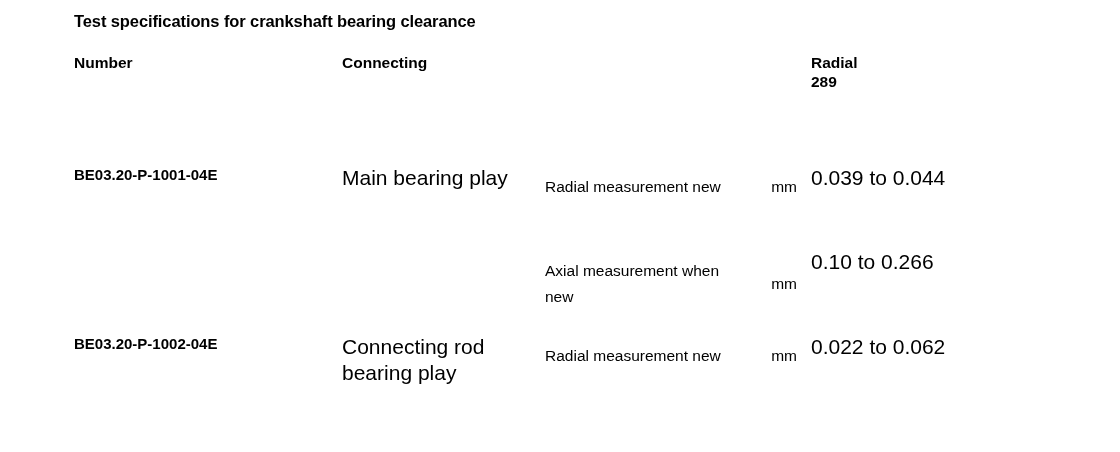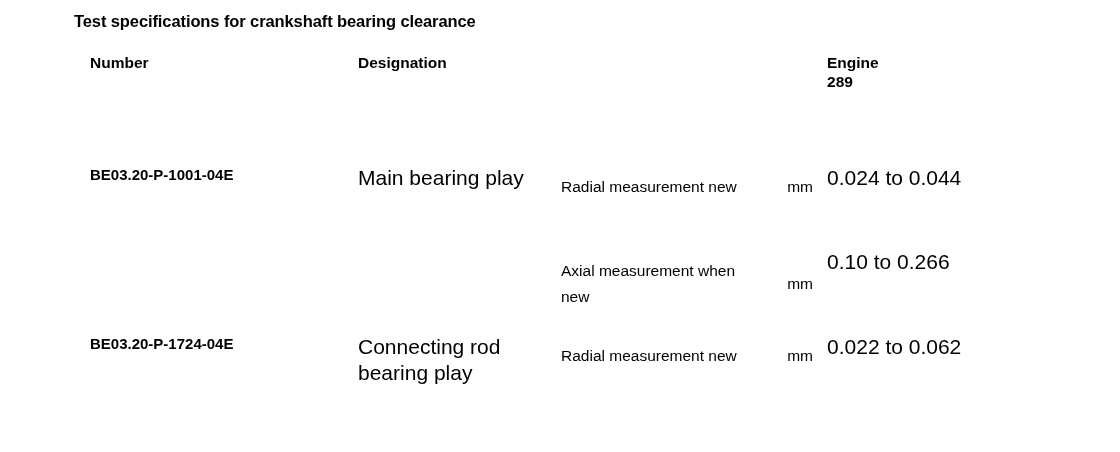--- a/index.html
+++ b/index.html
@@ -27,21 +27,20 @@
     white-space: nowrap;
   }
 
   #spec-table {
     position: absolute;
     left: 74px;
     top: 53px;
     width: 941px;
     border-collapse: collapse;
     table-layout: fixed;
-    margin-left: 16px;
   }
 
   #spec-table td {
     vertical-align: top;
     padding: 0;
     border: 0;
   }
 
   
   .cell {
@@ -124,61 +123,61 @@
     <col class="col-detail">
     <col class="col-value">
   </colgroup>
   <tbody>
 
     <tr>
       <td class="cell bt bl bb pad h-row-1">
         <div class="hdr">Number</div>
       </td>
       <td class="cell bt bb bl pad hdr-desig" colspan="2">
-        <div class="hdr">Designation</div>
+        <div class="hdr">Connecting</div>
       </td>
       <td class="cell bt bb bl br value-pad">
-        <div class="hdr">Engine</div>
+        <div class="hdr">Radial</div>
         <div class="hdr">289</div>
       </td>
     </tr>
 
     <tr>
       <td class="cell bl bb r1a pad" rowspan="2">
         <div class="num-txt">BE03.20-P-1001-04E</div>
       </td>
       <td class="cell bl bb pad" rowspan="2">
         <div class="body-txt">Main bearing play</div>
       </td>
       <td class="cell bb-thin r1a">
         <div class="detail-inner">
           <span class="detail-label">Radial measurement new</span>
           <span class="detail-unit">mm</span>
         </div>
       </td>
       <td class="cell bl br bb-thin value-pad">
-        <div class="body-txt">0.024 to 0.044</div>
+        <div class="body-txt">0.039 to 0.044</div>
       </td>
     </tr>
 
     <tr>
       <td class="cell bb r1b">
         <div class="detail-inner">
           <span class="detail-label">Axial measurement when new</span>
           <span class="detail-unit">mm</span>
         </div>
       </td>
       <td class="cell bl br bb value-pad">
         <div class="body-txt">0.10 to 0.266</div>
       </td>
     </tr>
 
     <tr>
       <td class="cell bl bb r2 pad">
-        <div class="num-txt">BE03.20-P-1724-04E</div>
+        <div class="num-txt">BE03.20-P-1002-04E</div>
       </td>
       <td class="cell bl bb pad">
         <div class="body-txt">Connecting rod bearing play</div>
       </td>
       <td class="cell bb">
         <div class="detail-inner">
           <span class="detail-label">Radial measurement new</span>
           <span class="detail-unit">mm</span>
         </div>
       </td>

